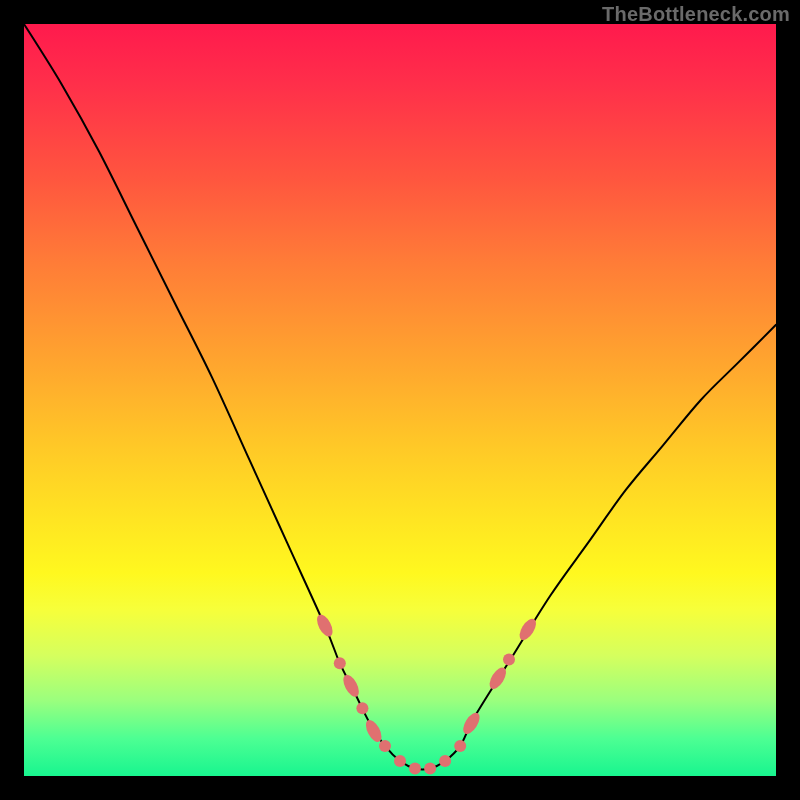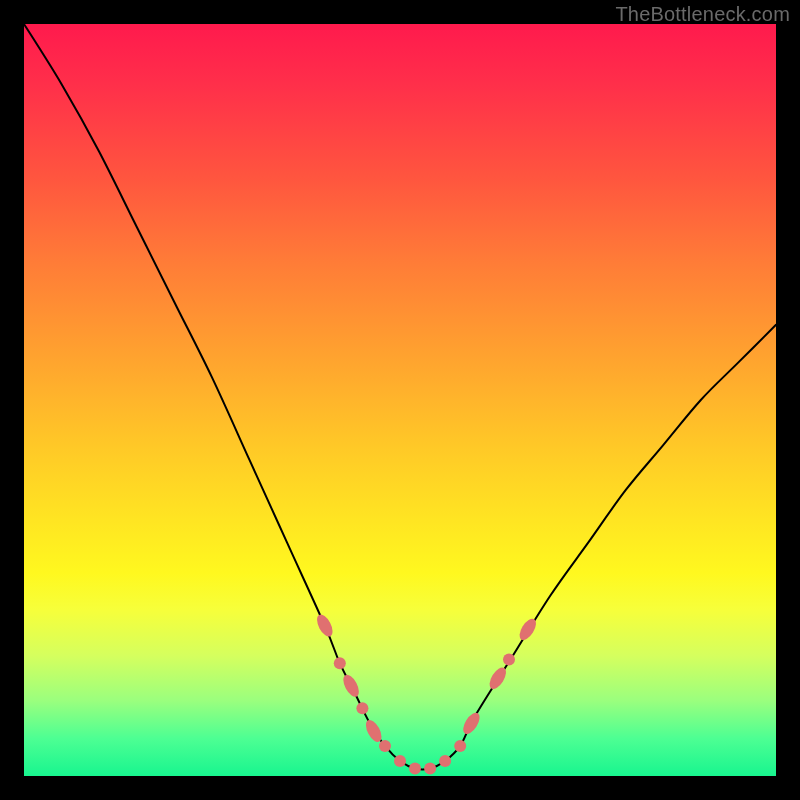--- a/index.html
+++ b/index.html
@@ -39,21 +39,21 @@
       #18f58f 100%
     );
   }
   .attribution {
     position: absolute;
     top: 3px;
     right: 10px;
     color: #6a6a6a;
     font-size: 20px;
     letter-spacing: 0.2px;
-    font-weight: 400;
+    font-weight: 700;
     user-select: none;
   }
   svg.curve {
     position: absolute;
     left: 0;
     top: 0;
     width: 752px;
     height: 752px;
     overflow: visible;
   }

